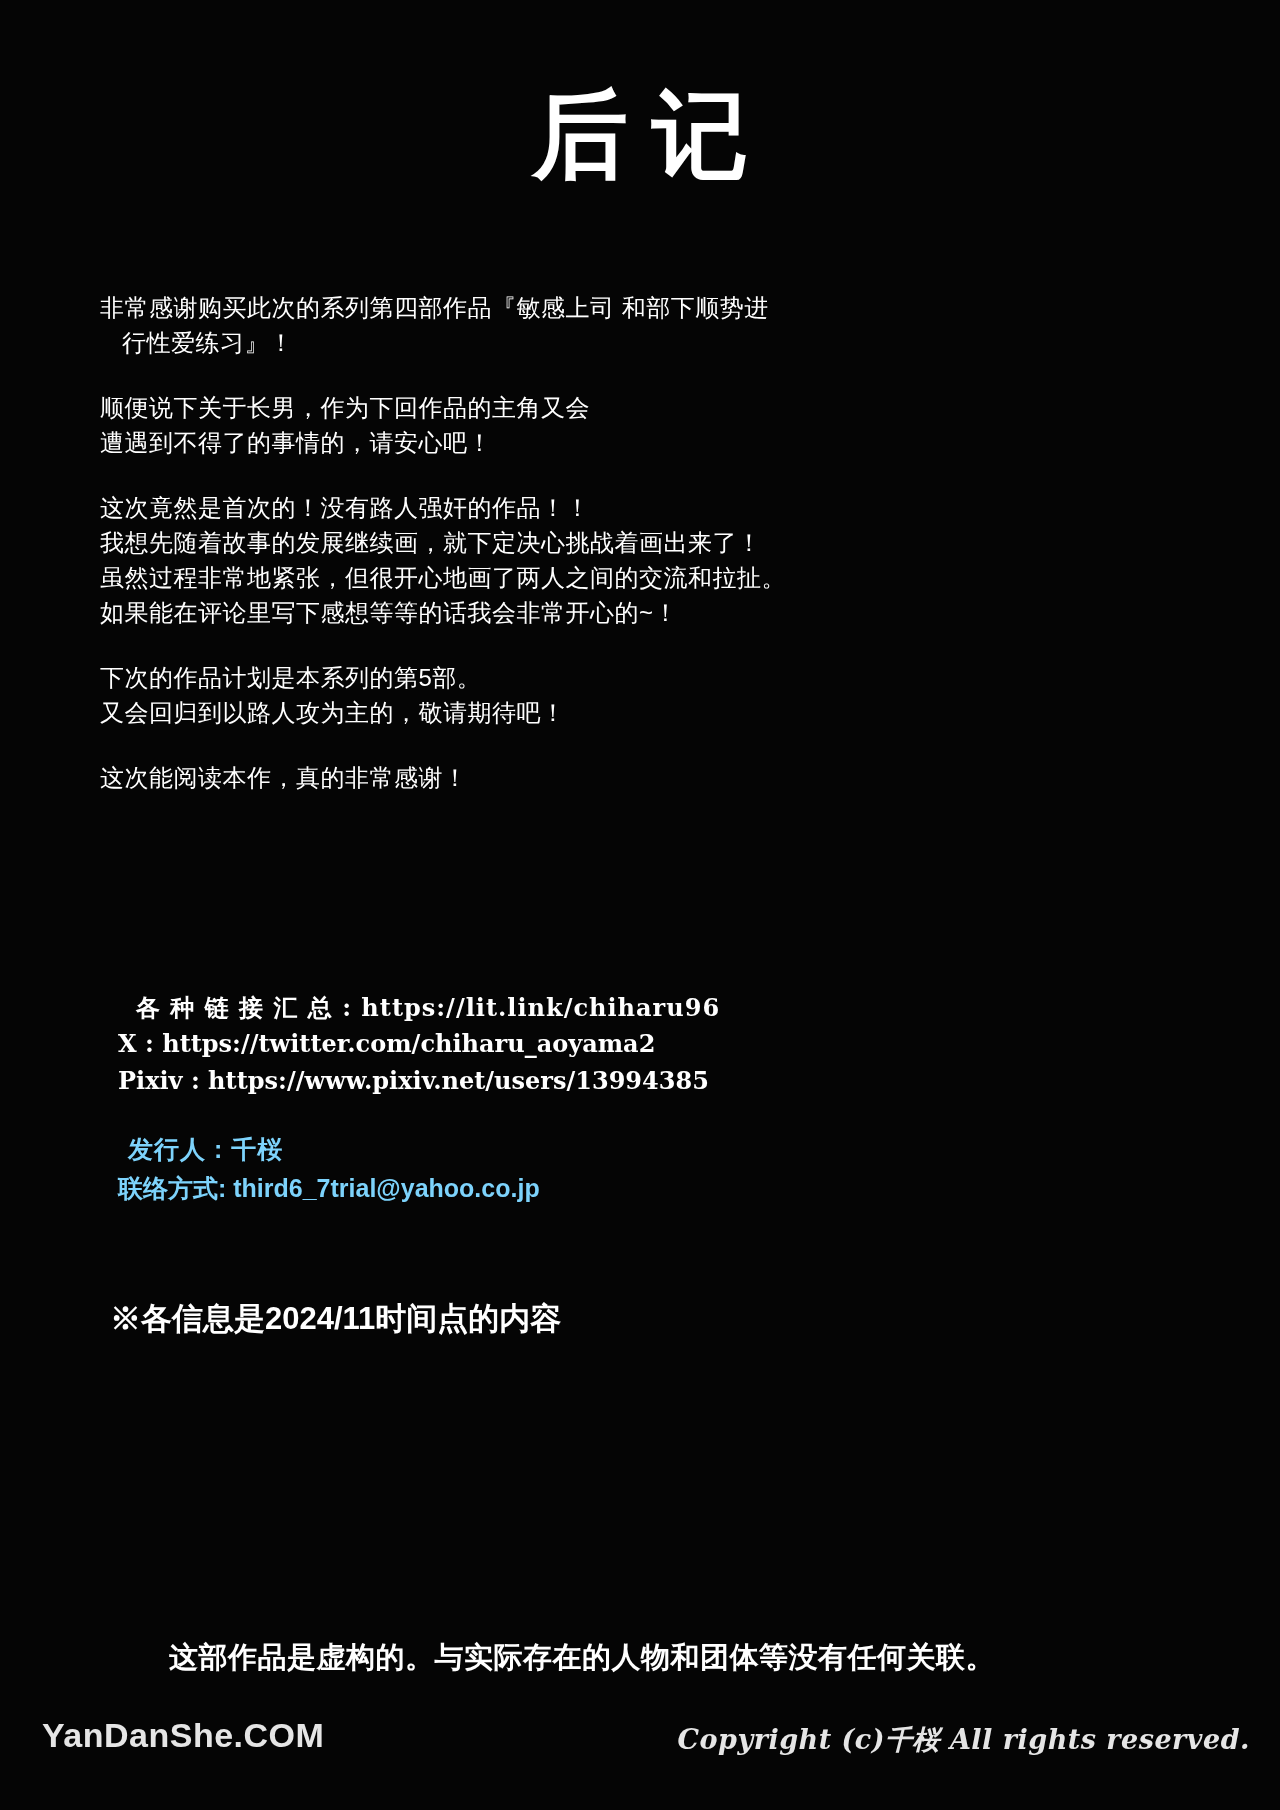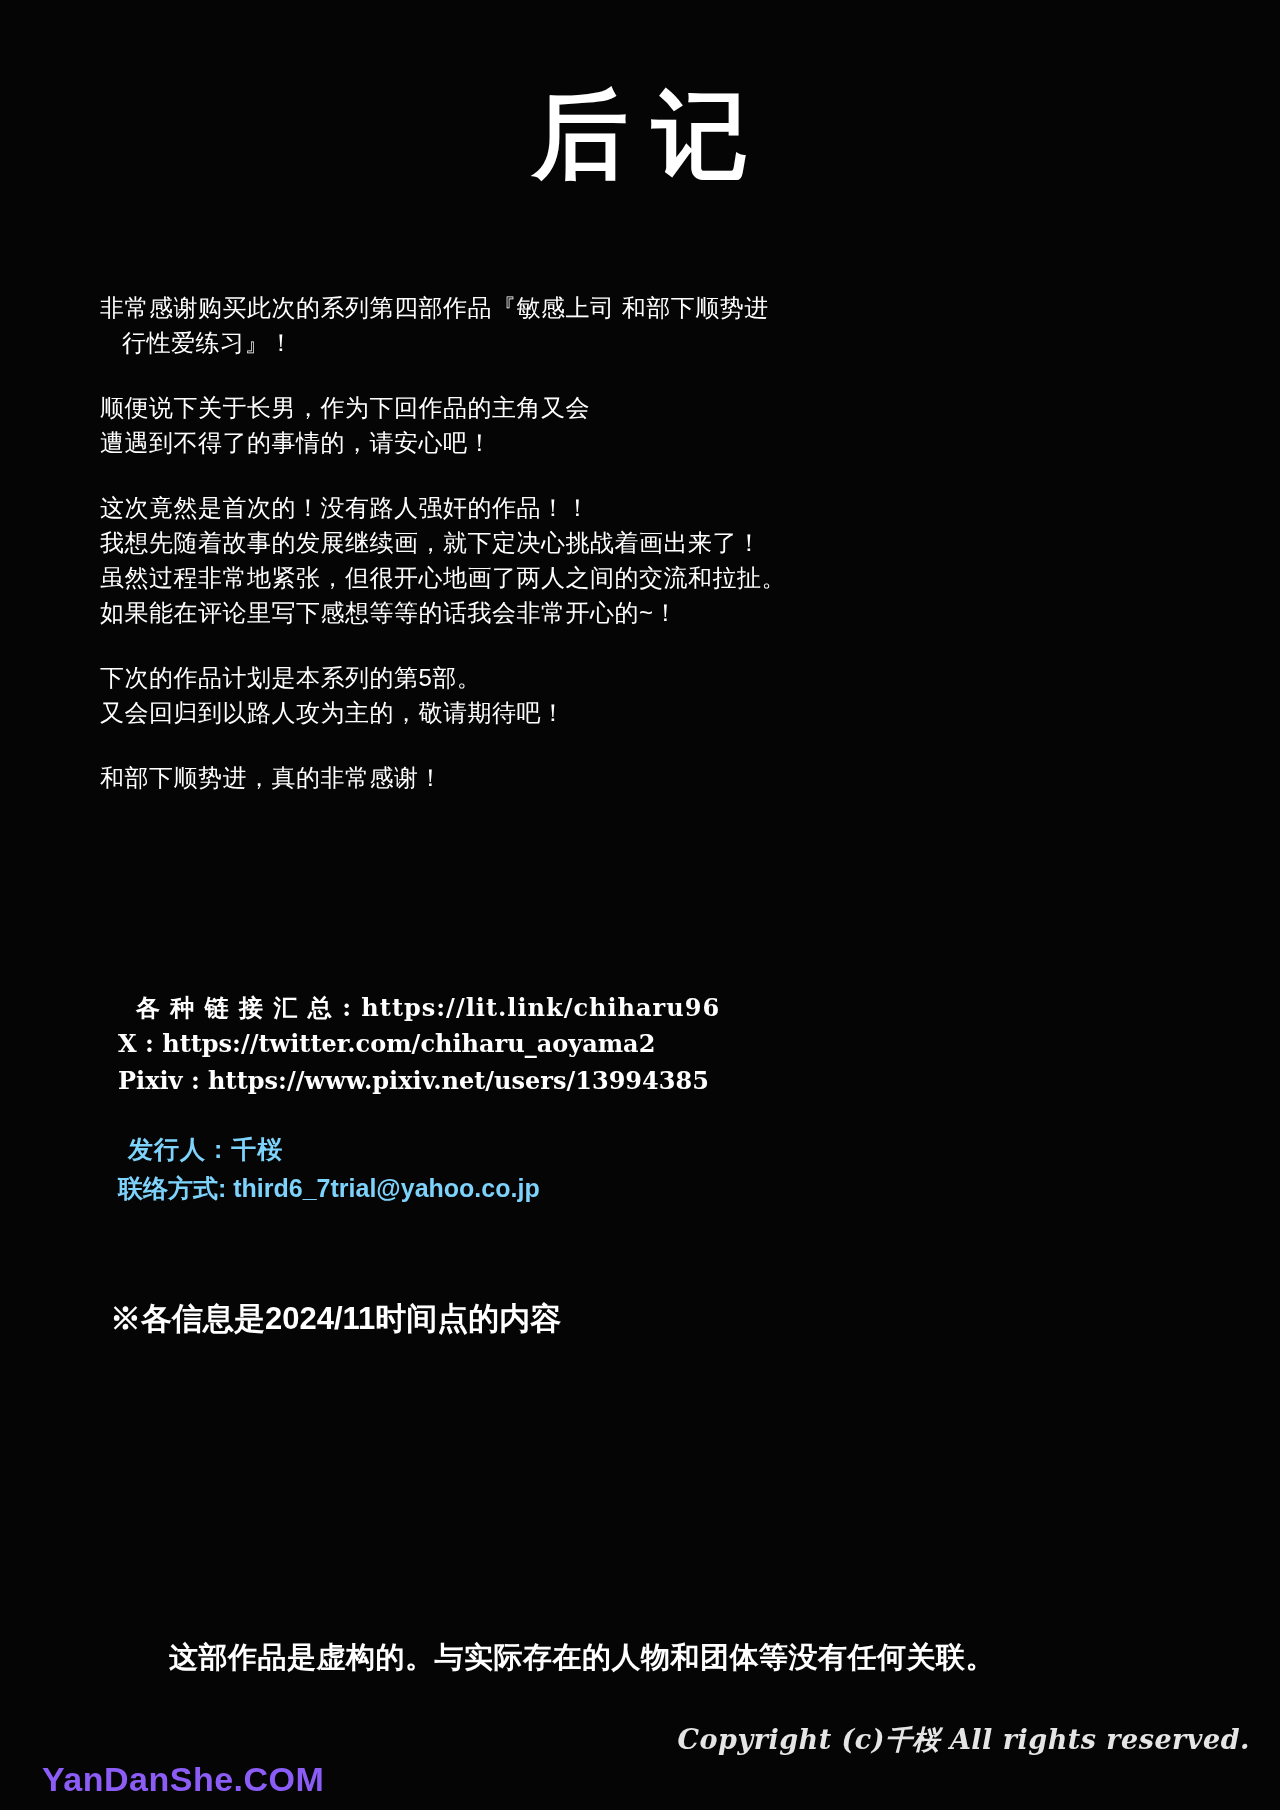--- a/index.html
+++ b/index.html
@@ -117,23 +117,22 @@
     letter-spacing: 0.5px;
     font-style: italic;
   }
   .watermark {
     position: absolute;
     left: 42px;
     top: 1716px;
     font-family: "Liberation Sans", sans-serif;
     font-size: 34px;
     font-weight: 700;
-    color: #8b5cf6;
+    color: #e5e5e5;
     letter-spacing: 0.5px;
-    margin-top: 44px;
   }
 </style>
 </head>
 <body>
 
 <div class="page">
 
   <div class="title">后记</div>
 
   <div class="body-block">
@@ -154,21 +153,21 @@
       <span>虽然过程非常地紧张，但很开心地画了两人之间的交流和拉扯。</span><br>
       <span>如果能在评论里写下感想等等的话我会非常开心的~！</span>
     </p>
 
     <p class="para">
       <span>下次的作品计划是本系列的第5部。</span><br>
       <span>又会回归到以路人攻为主的，敬请期待吧！</span>
     </p>
 
     <p class="para tight">
-      <span>和部下顺势进，真的非常感谢！</span>
+      <span>这次能阅读本作，真的非常感谢！</span>
     </p>
 
   </div>
 
   <div class="links-block">
     <div class="row first">各 种 链 接 汇 总 : https://lit.link/chiharu96</div>
     <div class="row">X : https://twitter.com/chiharu_aoyama2</div>
     <div class="row">Pixiv : https://www.pixiv.net/users/13994385</div>
   </div>
 

